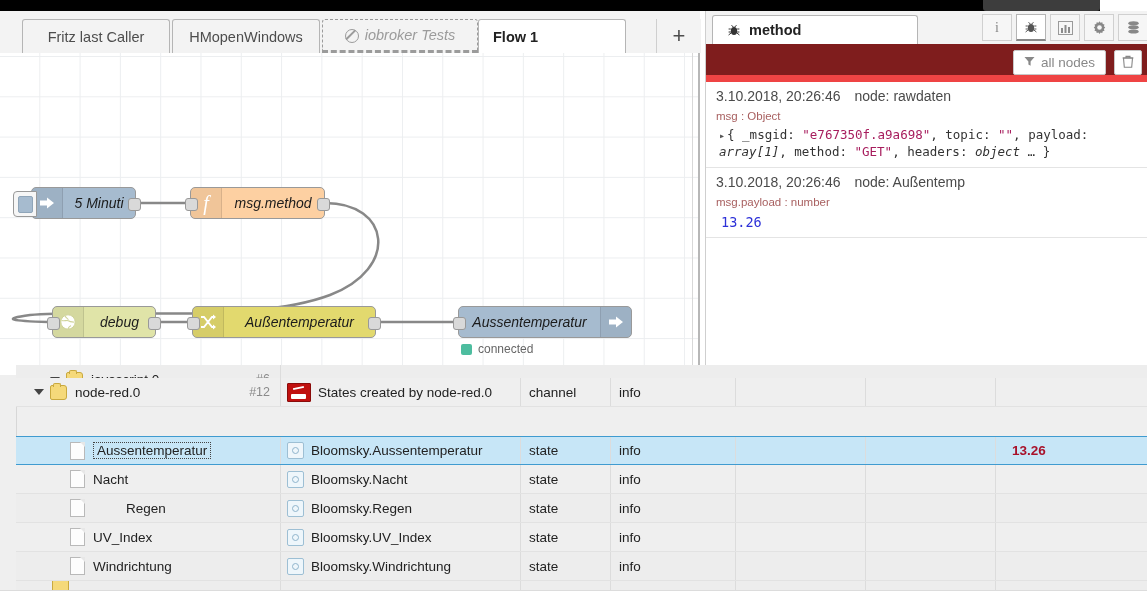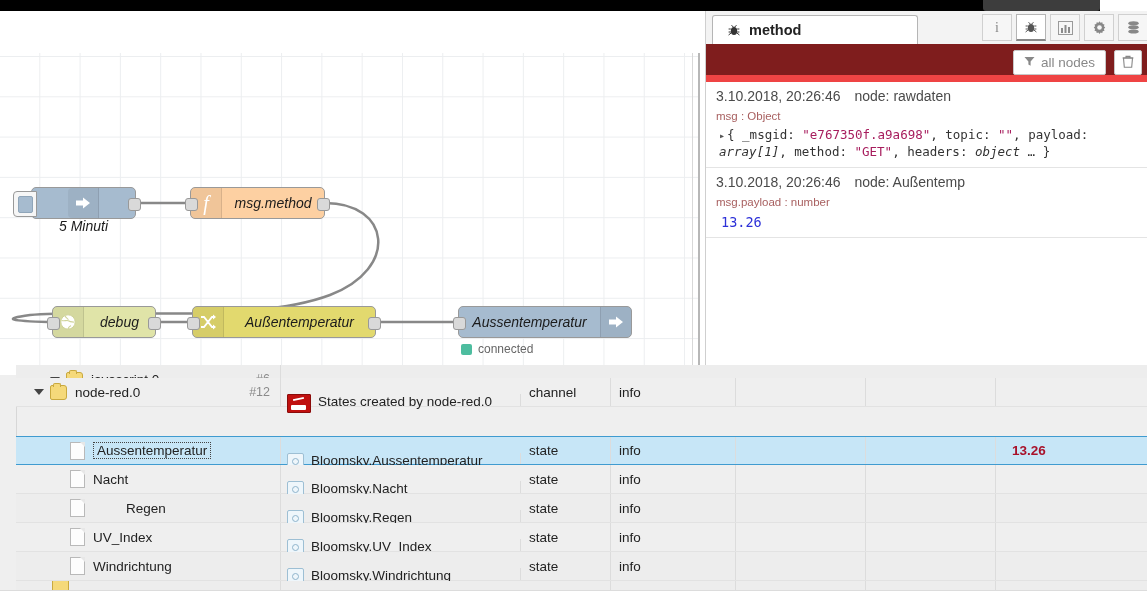--- a/index.html
+++ b/index.html
@@ -93,21 +93,21 @@
   .dbg-num{font-family:"DejaVu Sans Mono", monospace;font-size:13.5px;color:#2d31d8;margin-top:6px;padding-left:5px;}
 
   
   .bottom{position:absolute;left:0;top:375px;width:1147px;height:216px;background:#efefef;}
   .bt-gutter{position:absolute;left:0;top:0;width:16px;height:216px;background:#efefef;border-right:1px solid #d7d7d7;}
   .bt-rows{position:absolute;left:16px;top:0;width:1131px;height:216px;}
   .row{position:absolute;left:0;width:1131px;height:29px;box-sizing:border-box;border-bottom:1px solid #e2e2e2;background:#efefef;display:flex;}
   .row.alt{background:#ededed;}
   .row.sel{background:#c7e6f7;border-top:1px solid #3f9bd0;border-bottom:1px solid #3f9bd0;}
   .c-name{width:265px;display:flex;align-items:center;box-sizing:border-box;border-right:1px solid #dcdcdc;position:relative;}
-  .c-desc{width:240px;display:flex;box-sizing:border-box;border-right:1px solid #dcdcdc;padding-left:6px;margin-top:16px;}
+  .c-desc{width:240px;display:flex;align-items:center;box-sizing:border-box;border-right:1px solid #dcdcdc;padding-left:6px;}
   .c-type{width:90px;display:flex;align-items:center;box-sizing:border-box;border-right:1px solid #dcdcdc;padding-left:8px;}
   .c-role{width:125px;display:flex;align-items:center;box-sizing:border-box;border-right:1px solid #dcdcdc;padding-left:8px;}
   .c-x1{width:130px;box-sizing:border-box;border-right:1px solid #dcdcdc;}
   .c-x2{width:130px;box-sizing:border-box;border-right:1px solid #dcdcdc;}
   .c-val{flex:1;display:flex;align-items:center;box-sizing:border-box;padding-left:16px;}
   .cell-txt{font-size:13.5px;color:#222;white-space:nowrap;}
   .cnt{font-size:12.5px;color:#8a8a8a;position:absolute;right:10px;top:7px;}
   .tri{width:0;height:0;border-left:5px solid transparent;border-right:5px solid transparent;border-top:6px solid #444;margin-right:6px;flex:0 0 auto;}
   .folder{width:15px;height:13px;background:#f5d97a;border:1px solid #c9a93f;border-radius:2px 3px 3px 2px;margin-right:8px;position:relative;flex:0 0 auto;}
   .folder:before{content:"";position:absolute;left:2px;top:-3px;width:6px;height:3px;background:#f5d97a;border:1px solid #c9a93f;border-bottom:none;border-radius:2px 2px 0 0;}
@@ -130,32 +130,50 @@
 
   <div class="topstrip"></div>
   <div class="dark-chip">
     
     
   </div>
   <div class="topright-white"></div>
 
   <div class="nr">
 
+    <div class="tabbar">
+      <div class="tab" style="left:22px;width:148px;">
+        <span class="lbl">Fritz last Caller</span>
+      </div>
+      <div class="tab" style="left:172px;width:148px;">
+        <span class="lbl">HMopenWindows</span>
+      </div>
+      <div class="tab dis" style="left:322px;width:156px;">
+        <span class="no-icon"></span>
+        <span class="lbl">iobroker Tests</span>
+      </div>
+      <div class="tab sel" style="left:478px;width:148px;justify-content:flex-start;padding-left:14px;">
+        <span class="lbl">Flow 1</span>
+      </div>
+      <div class="tab-add">
+        <span>+</span>
+      </div>
+    </div>
 
     <div class="canvas">
       <div class="grid"></div>
 
       <svg class="wires">
         <path d="M136,150 C150,150 160,150 190,150" stroke="#888" stroke-width="2.5" fill="none"></path>
         <path d="M325,150 C390,150 400,215 330,242 C250,272 100,255 30,262 C0,266 12,268 48,269" stroke="#888" stroke-width="2.5" fill="none"></path>
         <path d="M156,269 C175,269 178,269 192,269" stroke="#888" stroke-width="2.5" fill="none"></path>
         <path d="M376,269 C415,269 425,269 458,269" stroke="#888" stroke-width="2.5" fill="none"></path>
       </svg>
 
-      <div class="node inject" style="left:31px;top:134px;width:105px;flex-direction:column;">
+      <div class="node inject" style="left:31px;top:134px;width:105px;">
         <div class="inject-btn">
             <i></i>
           </div>
         <div class="icon-box">
           <svg width="17" height="15" viewBox="0 0 17 15">
               <path d="M1 4.5h7V1.5l7 5.5-7 5.5V9.5H1z" fill="#fff"></path>
             </svg>
         </div>
         <div class="nlabel">5 Minuti</div>
         <div class="port" style="right:-6px;"></div>

